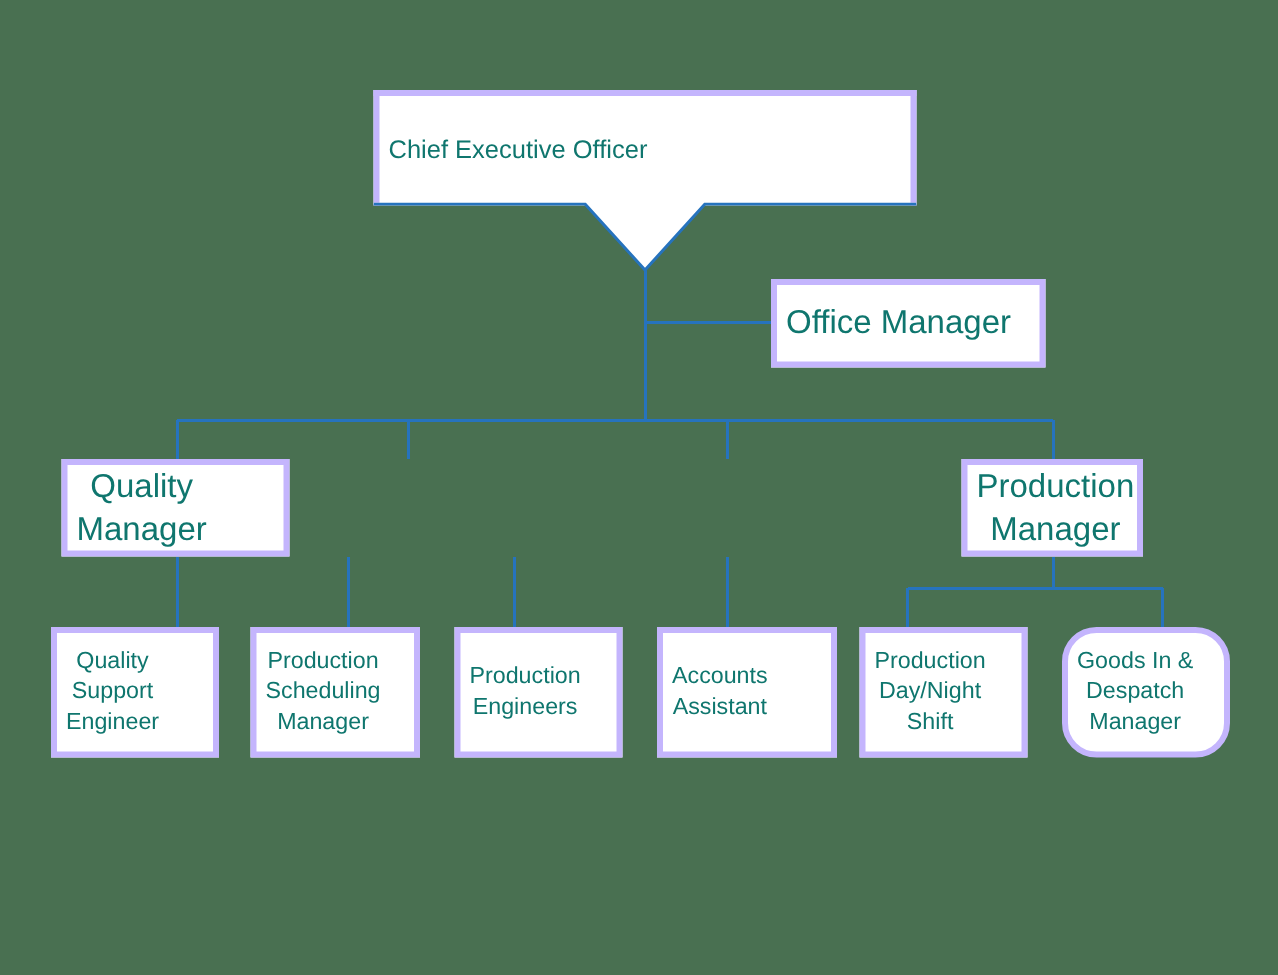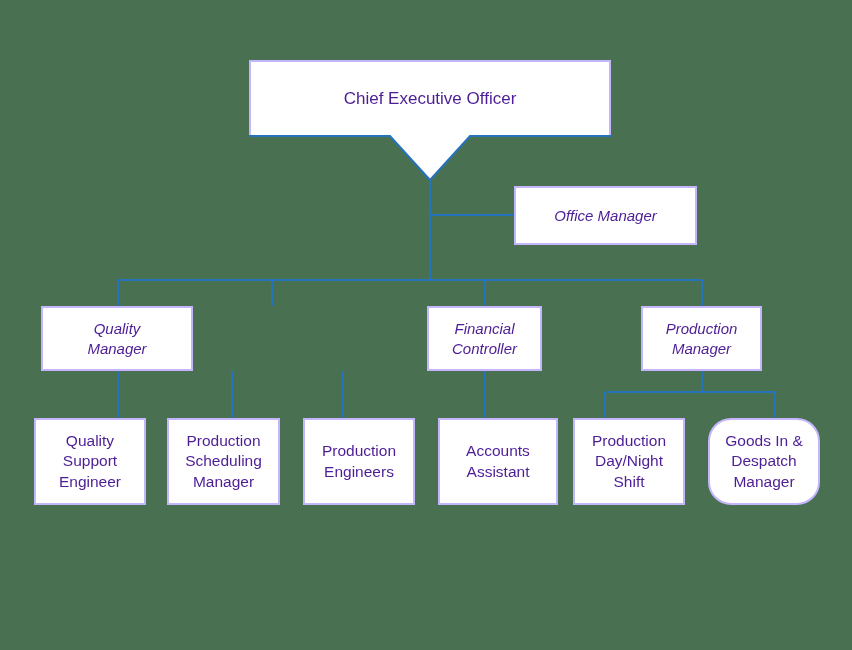--- a/index.html
+++ b/index.html
@@ -22,45 +22,45 @@
     position: absolute;
     left: 0;
     top: 0;
     width: 852px;
     height: 650px;
     pointer-events: none;
   }
   .node {
     position: absolute;
     background: #ffffff;
-    border: 2px solid #c4b5fd;
+    border: 4px solid #c4b5fd;
     box-sizing: border-box;
     display: flex;
     align-items: center;
-    justify-content: center;
+    justify-content: flex-start;
     text-align: center;
-    color: #4c1d95;
+    color: #0f766e;
     line-height: 1.30;
     z-index: 3;
   }
   .node .label {
     display: block;
     padding: 0 6px;
     white-space: pre-line;
   }
   .node-ceo {
     border-bottom: none;
     font-size: 17px;
   }
   .ceo-notch {
     position: absolute;
     z-index: 4;
     pointer-events: none;
   }
-  .node-lvl1 { font-size: 15px; font-style: italic; }
+  .node-lvl1 { font-size: 22px; }
   .node-lvl3 { font-size: 15.5px; }
 </style>
 </head>
 <body>
 
 <div id="chart-root">
 
   <svg id="connector-layer" viewBox="0 0 852 650" width="852" height="650" aria-hidden="true">
     <g stroke="#2673BD" stroke-width="2" fill="none" shape-rendering="crispEdges">
 
@@ -100,24 +100,20 @@
   <div class="node node-lvl1" style="left:514px; top:186px; width:183px; height:59px;">
     <span class="label">Office Manager</span>
   </div>
 
   <div class="node node-lvl1" style="left:41px; top:306px; width:152px; height:65px;">
     <span class="label">Quality
 Manager</span>
   </div>
 
 
-  <div class="node node-lvl1" style="left:427px; top:306px; width:115px; height:65px;">
-    <span class="label">Financial
-Controller</span>
-  </div>
 
   <div class="node node-lvl1" style="left:641px; top:306px; width:121px; height:65px;">
     <span class="label">Production
 Manager</span>
   </div>
 
   <div class="node node-lvl3" style="left:34px; top:418px; width:112px; height:87px;">
     <span class="label">Quality
 Support
 Engineer</span>

